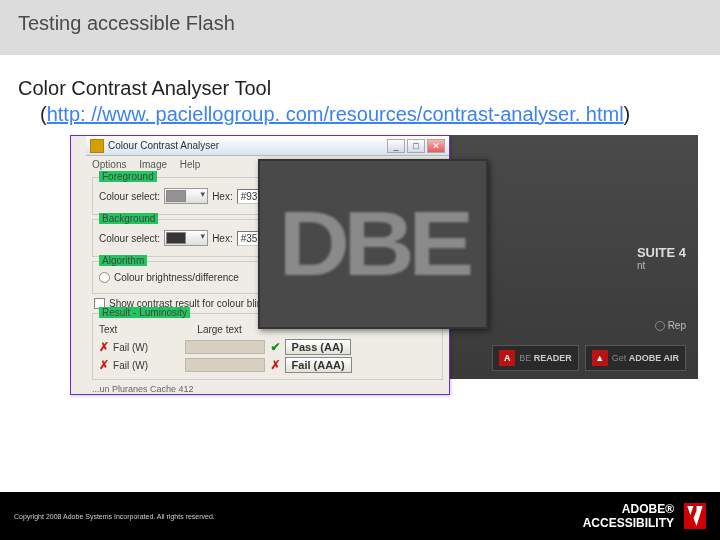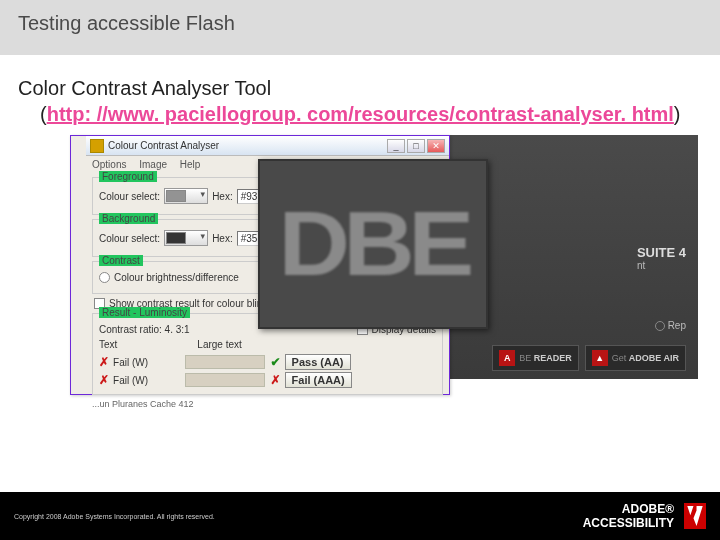--- a/index.html
+++ b/index.html
@@ -23,23 +23,22 @@
     font-size: 20px;
     font-weight: normal;
     padding: 20px 32px 0 18px;
     line-height: 1.3;
   }
   .content-heading .sub {
     display: block;
     padding-left: 22px;
   }
   .content-heading a {
-    color: #ec4899;
+    color: #3b82f6;
     text-decoration: underline;
-    font-weight: bold;
   }
   .content-area {
     position: relative;
     margin-top: 8px;
     width: 720px;
     height: 320px;
   }
   .bg-dark {
     position: absolute;
     left: 352px;
@@ -278,44 +277,37 @@
         <span style="flex:1"></span>
         <span class="pick">
           <svg viewBox="0 0 16 16">
               <path d="M2 14l1-3 7-7 2 2-7 7-3 1zM12 2l2 2-1 1-2-2 1-1z" fill="#555"></path>
             </svg>
         </span>
       </div>
     </div>
 
     <div class="group">
-      <span class="group-title">Contrast</span>
+      <span class="group-title">Algorithm</span>
       <div class="row">
         <span class="radio"></span>
         <label>Colour brightness/difference</label>
         <span style="width:12px"></span>
         <span class="radio checked"></span>
         <label>Luminosity</label>
       </div>
     </div>
 
     <div class="row" style="padding:0 8px;">
       <span class="check"></span>
       <label>Show contrast result for colour blindness</label>
     </div>
 
     <div class="group">
       <span class="group-title">Result - Luminosity</span>
-      <div class="row" style="justify-content:space-between;">
-        <label>Contrast ratio: 4. 3:1</label>
-        <span style="display:flex;align-items:center;gap:4px;">
-          <span class="check"></span>
-          <label>Display details</label>
-        </span>
-      </div>
       <div class="row" style="gap:80px;">
         <label>Text</label>
         <label>Large text</label>
       </div>
       <div class="result-grid">
         <div class="cell">
           <span class="xicon">✗</span>
           <span class="barlbl">Fail (W)</span>
           <span class="bar"></span>
         </div>

